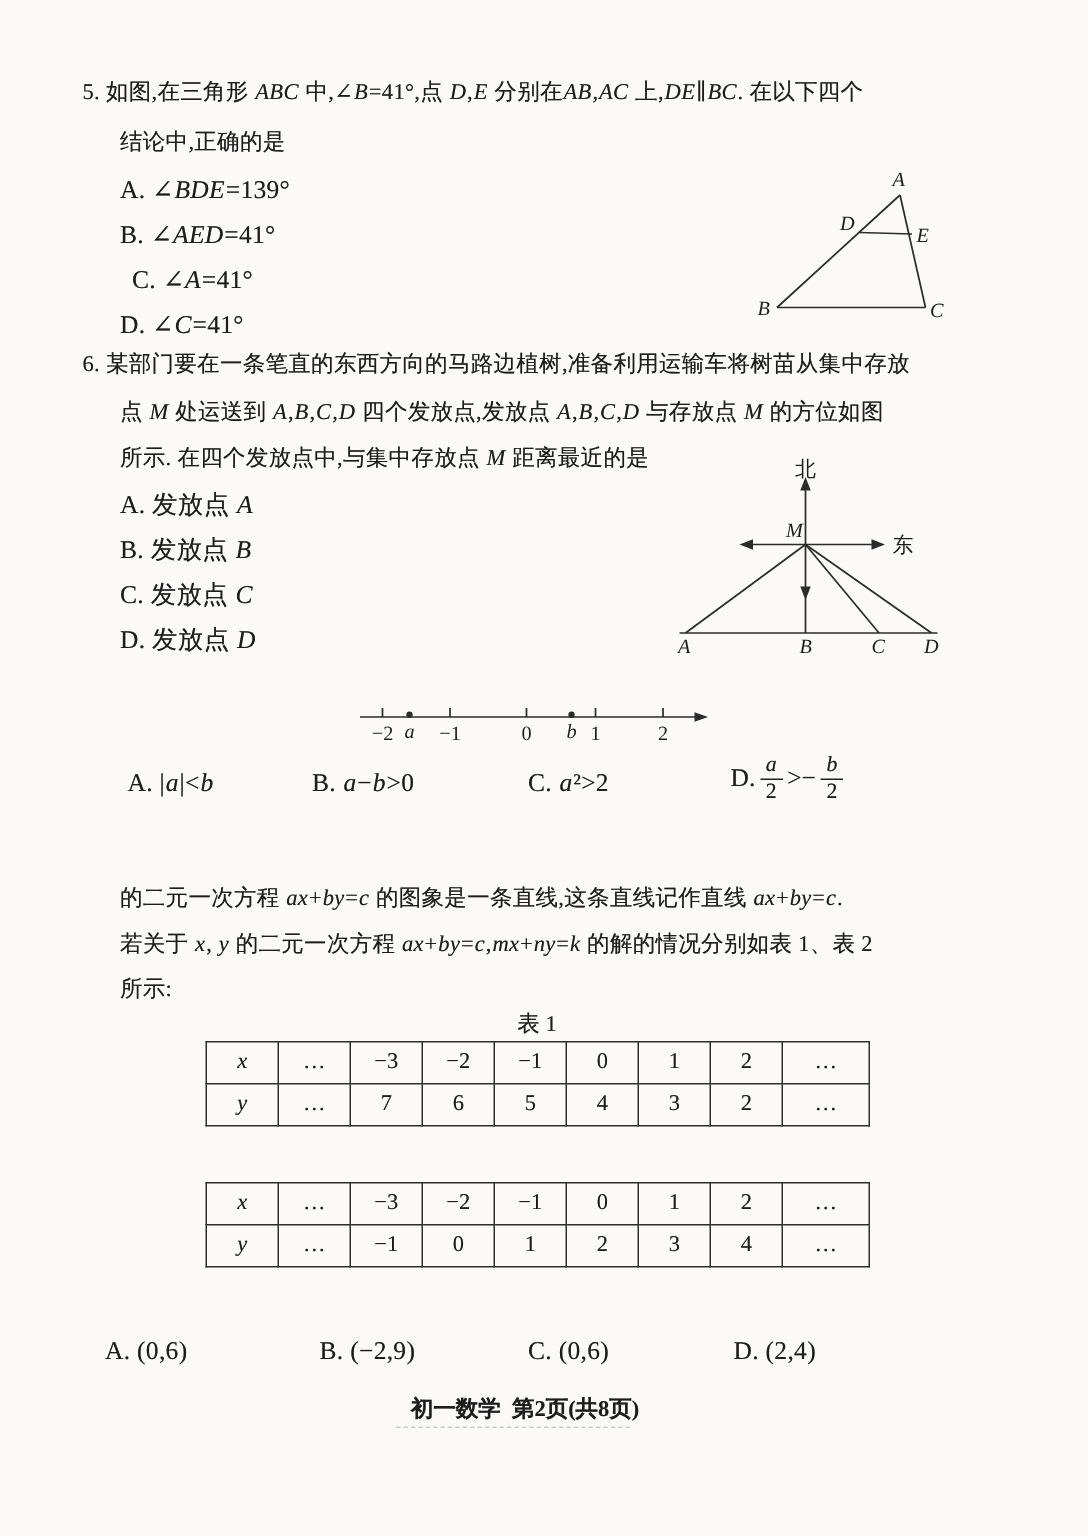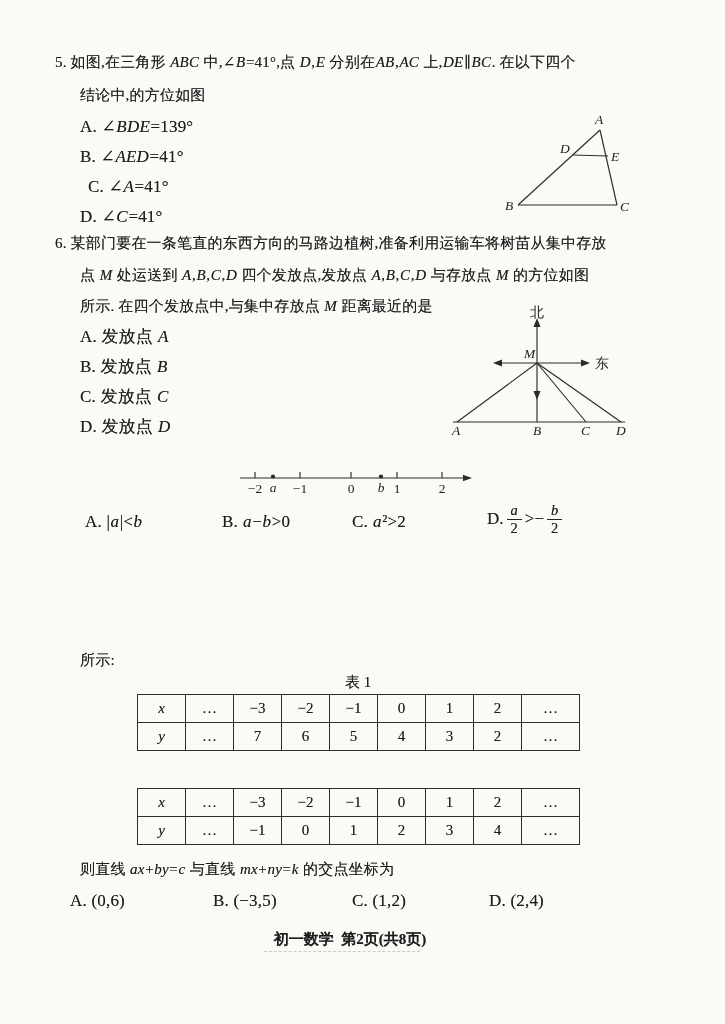--- a/index.html
+++ b/index.html
@@ -50,21 +50,21 @@
     position:absolute;top:951px;left:264px;width:156px;height:0;
     border-top:1.5px dashed rgba(40,40,40,.22);
   }
 </style>
 </head>
 <body>
 
 <div class="page">
 
   <div class="line" style="left:55px;top:53px">5. 如图,在三角形 <i>ABC</i> 中,∠<i>B</i>=41°,点 <i>D</i>,<i>E</i> 分别在<i>AB</i>,<i>AC</i> 上,<i>DE</i>∥<i>BC</i>. 在以下四个</div>
-  <div class="line" style="left:80px;top:86px">结论中,的方位如图</div>
+  <div class="line" style="left:80px;top:86px">结论中,正确的是</div>
   <div class="line opt" style="left:80px;top:117px">A. ∠<i>BDE</i>=139°</div>
   <div class="line opt" style="left:80px;top:147px">B. ∠<i>AED</i>=41°</div>
   <div class="line opt" style="left:88px;top:177px">C. ∠<i>A</i>=41°</div>
   <div class="line opt" style="left:80px;top:207px">D. ∠<i>C</i>=41°</div>
 
   <svg style="left:487px;top:110px" width="155" height="105" viewBox="0 0 155 105">
     <line x1="113" y1="20" x2="31" y2="95"></line>
     <line x1="113" y1="20" x2="130" y2="95"></line>
     <line x1="31" y1="95" x2="130" y2="95"></line>
     <line x1="86" y1="45" x2="121" y2="46"></line>
@@ -121,36 +121,38 @@
     <text class="nlab" x="21" y="32" text-anchor="middle">−2</text>
     <text class="vlab" x="39" y="31" text-anchor="middle">a</text>
     <text class="nlab" x="66" y="32" text-anchor="middle">−1</text>
     <text class="nlab" x="117" y="32" text-anchor="middle">0</text>
     <text class="vlab" x="147" y="31" text-anchor="middle">b</text>
     <text class="nlab" x="163" y="32" text-anchor="middle">1</text>
     <text class="nlab" x="208" y="32" text-anchor="middle">2</text>
   </svg>
 
   <div class="line opt" style="left:85px;top:512px">A. |<i>a</i>|&lt;<i>b</i></div>
-  <div class="line opt" style="left:222px;top:512px">B. <i>a</i>−<i>b</i>&gt;0</div>
+  <div class="line opt" style="left:208px;top:512px">B. <i>a</i>−<i>b</i>&gt;0</div>
   <div class="line opt" style="left:352px;top:512px">C. <i>a</i>²&gt;2</div>
   <div class="fracrow" style="left:487px;top:502px">
     <span>D.</span>
     <span class="frac">
       <span class="num">a</span>
       <span class="den">2</span>
     </span>
     <span>&gt;</span>
     <span>−</span>
     <span class="frac">
       <span class="num">b</span>
       <span class="den">2</span>
     </span>
   </div>
 
+  <div class="line" style="left:80px;top:590px">的二元一次方程 <i>ax</i>+<i>by</i>=<i>c</i> 的图象是一条直线,这条直线记作直线 <i>ax</i>+<i>by</i>=<i>c</i>.</div>
+  <div class="line" style="left:80px;top:621px">若关于 <i>x</i>, <i>y</i> 的二元一次方程 <i>ax</i>+<i>by</i>=<i>c</i>,<i>mx</i>+<i>ny</i>=<i>k</i> 的解的情况分别如表 1、表 2</div>
   <div class="line" style="left:80px;top:651px">所示:</div>
 
   <div class="tcap" style="top:673px">表 1</div>
   <table class="dtable" style="left:137px;top:694px">
     <colgroup>
       <col style="width:48px">
         <col style="width:48px">
         <col style="width:48px">
       <col style="width:48px">
         <col style="width:48px">
@@ -216,22 +218,21 @@
           <td>0</td>
           <td>1</td>
           <td>2</td>
           <td>3</td>
           <td>4</td>
           <td>…</td>
         </tr>
       </tbody>
   </table>
 
-  <div class="line" style="left:80px;top:860px">则直线 <i>ax</i>+<i>by</i>=<i>c</i> 与直线 <i>mx</i>+<i>ny</i>=<i>k</i> 的交点坐标为</div>
   <div class="line opt" style="left:70px;top:891px">A. (0,6)</div>
-  <div class="line opt" style="left:213px;top:891px">B. (−3,5)</div>
-  <div class="line opt" style="left:352px;top:891px">C. (1,2)</div>
+  <div class="line opt" style="left:213px;top:891px">B. (−2,9)</div>
+  <div class="line opt" style="left:352px;top:891px">C. (0,6)</div>
   <div class="line opt" style="left:489px;top:891px">D. (2,4)</div>
 
   <div class="footer">初一数学  第2页(共8页)</div>
   <div class="scan-artifact"></div>
 
 </div>
 
 </body></html>

